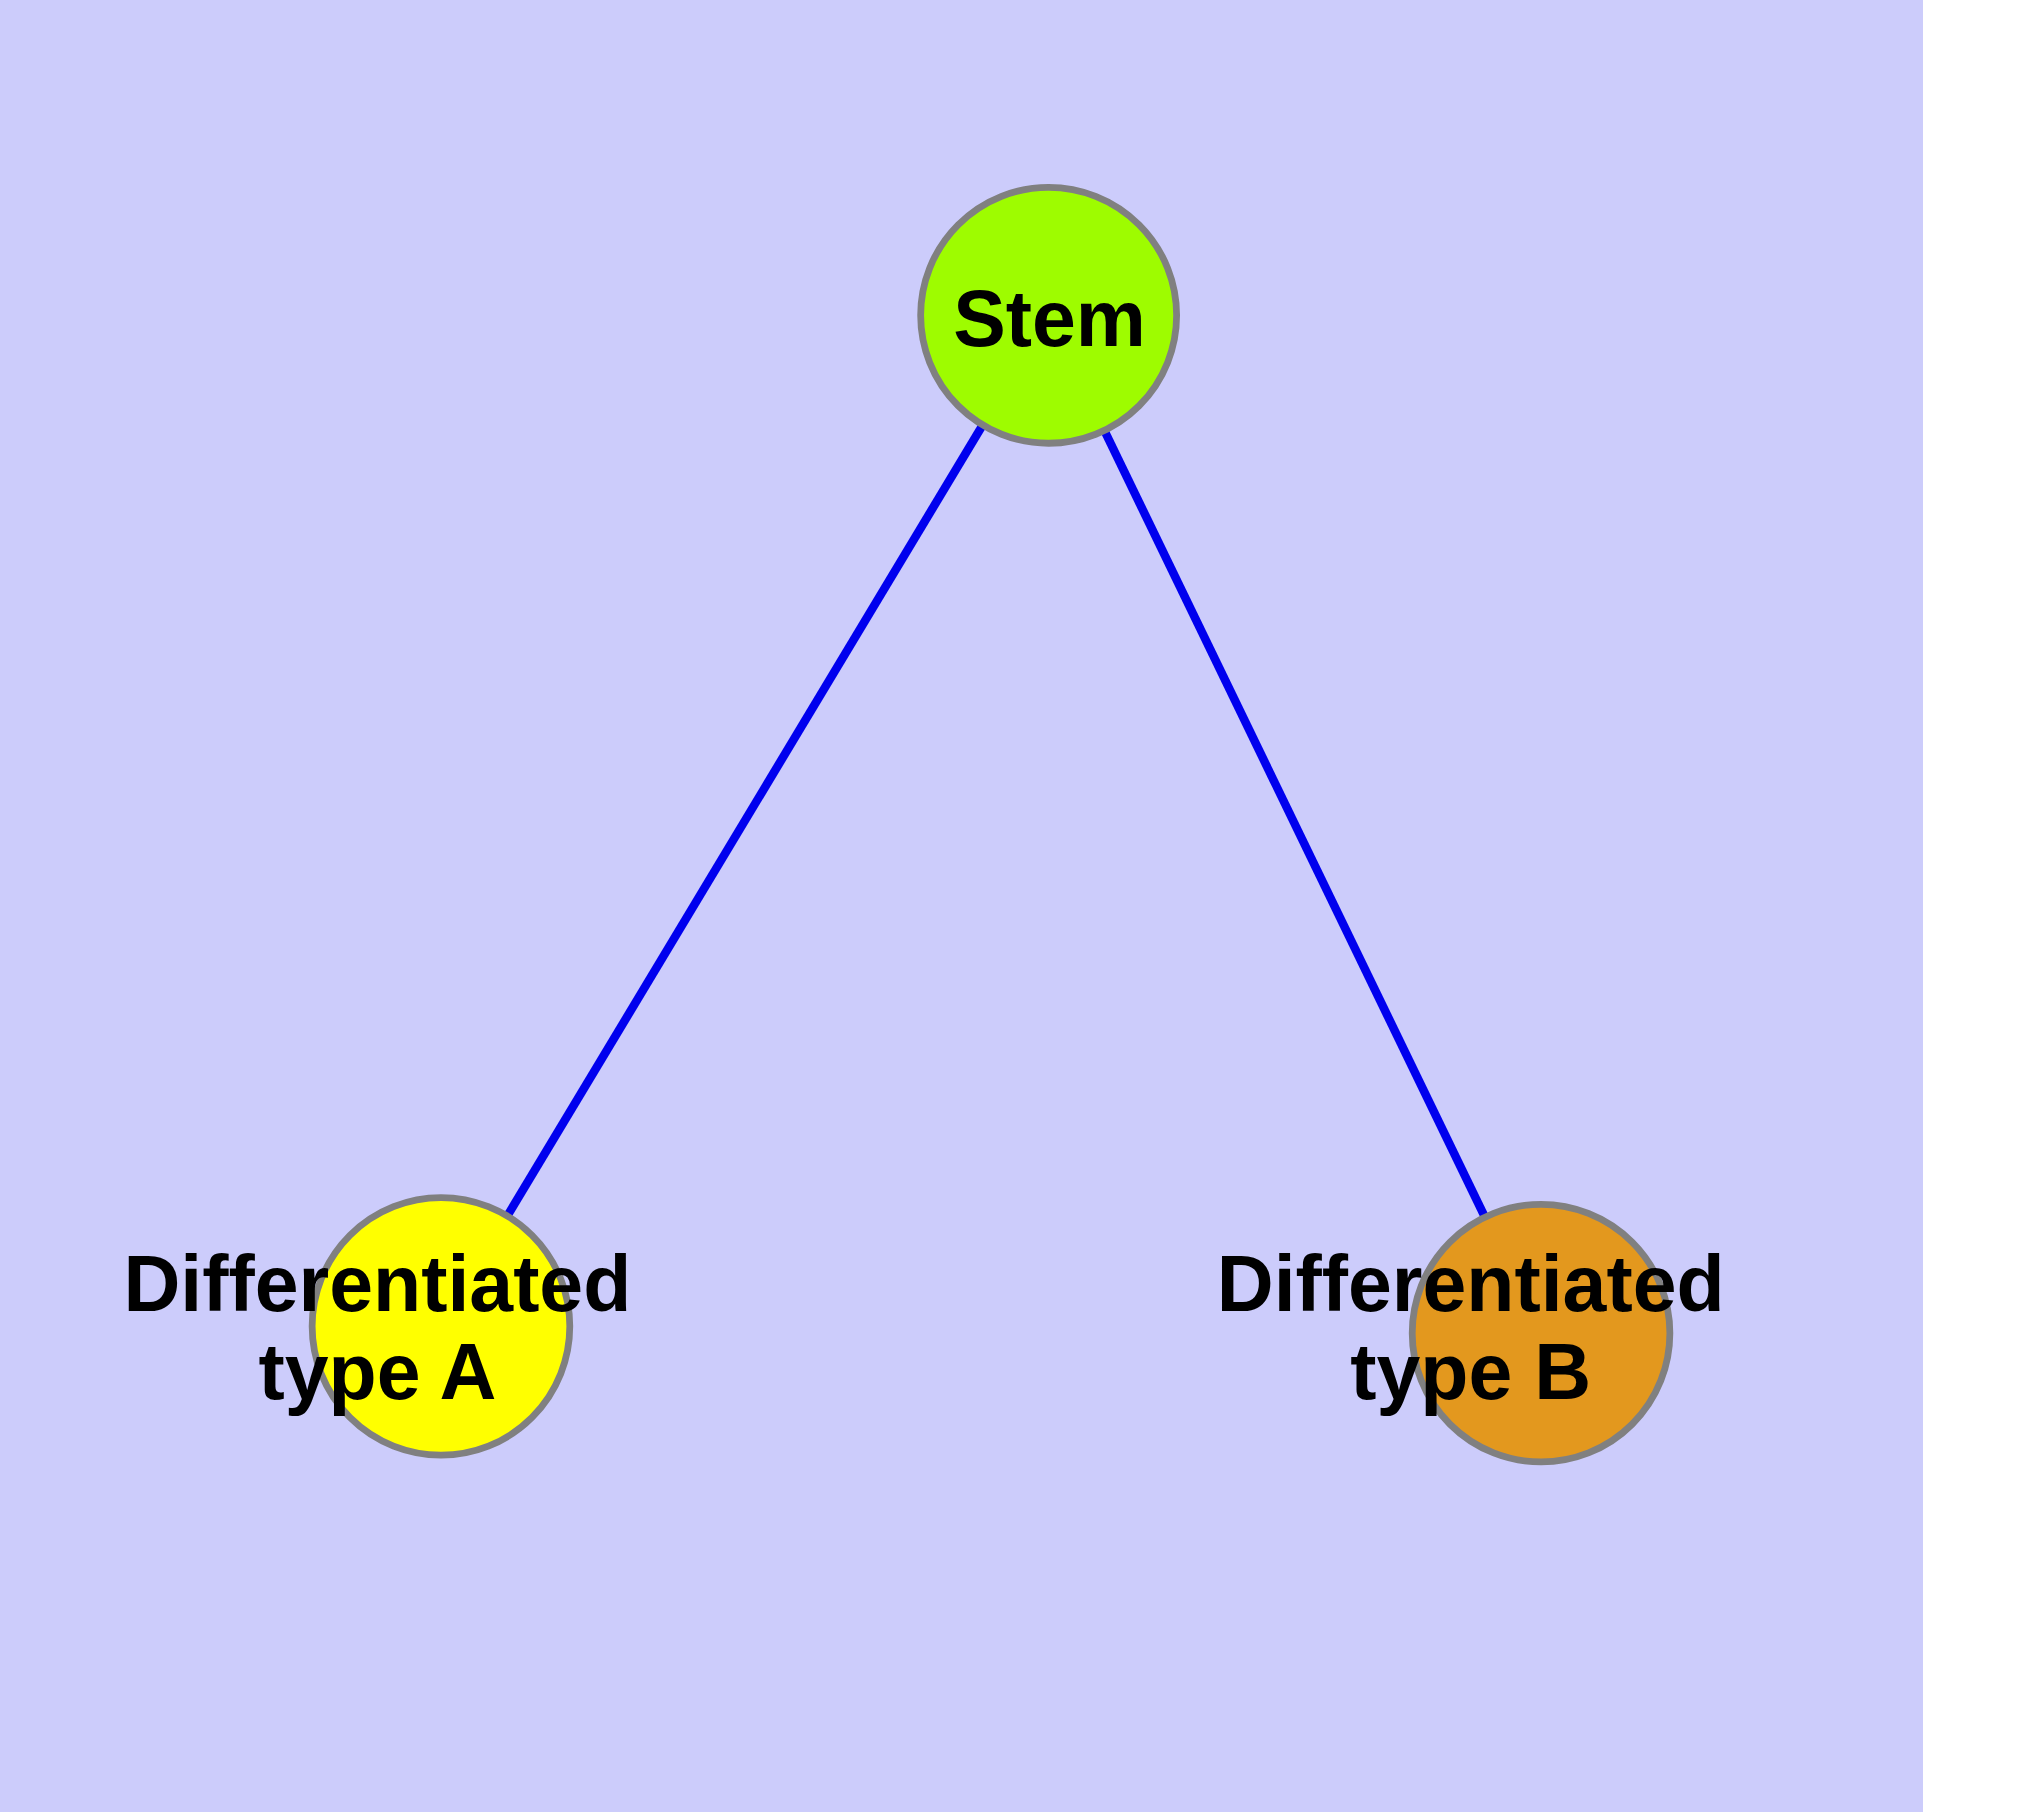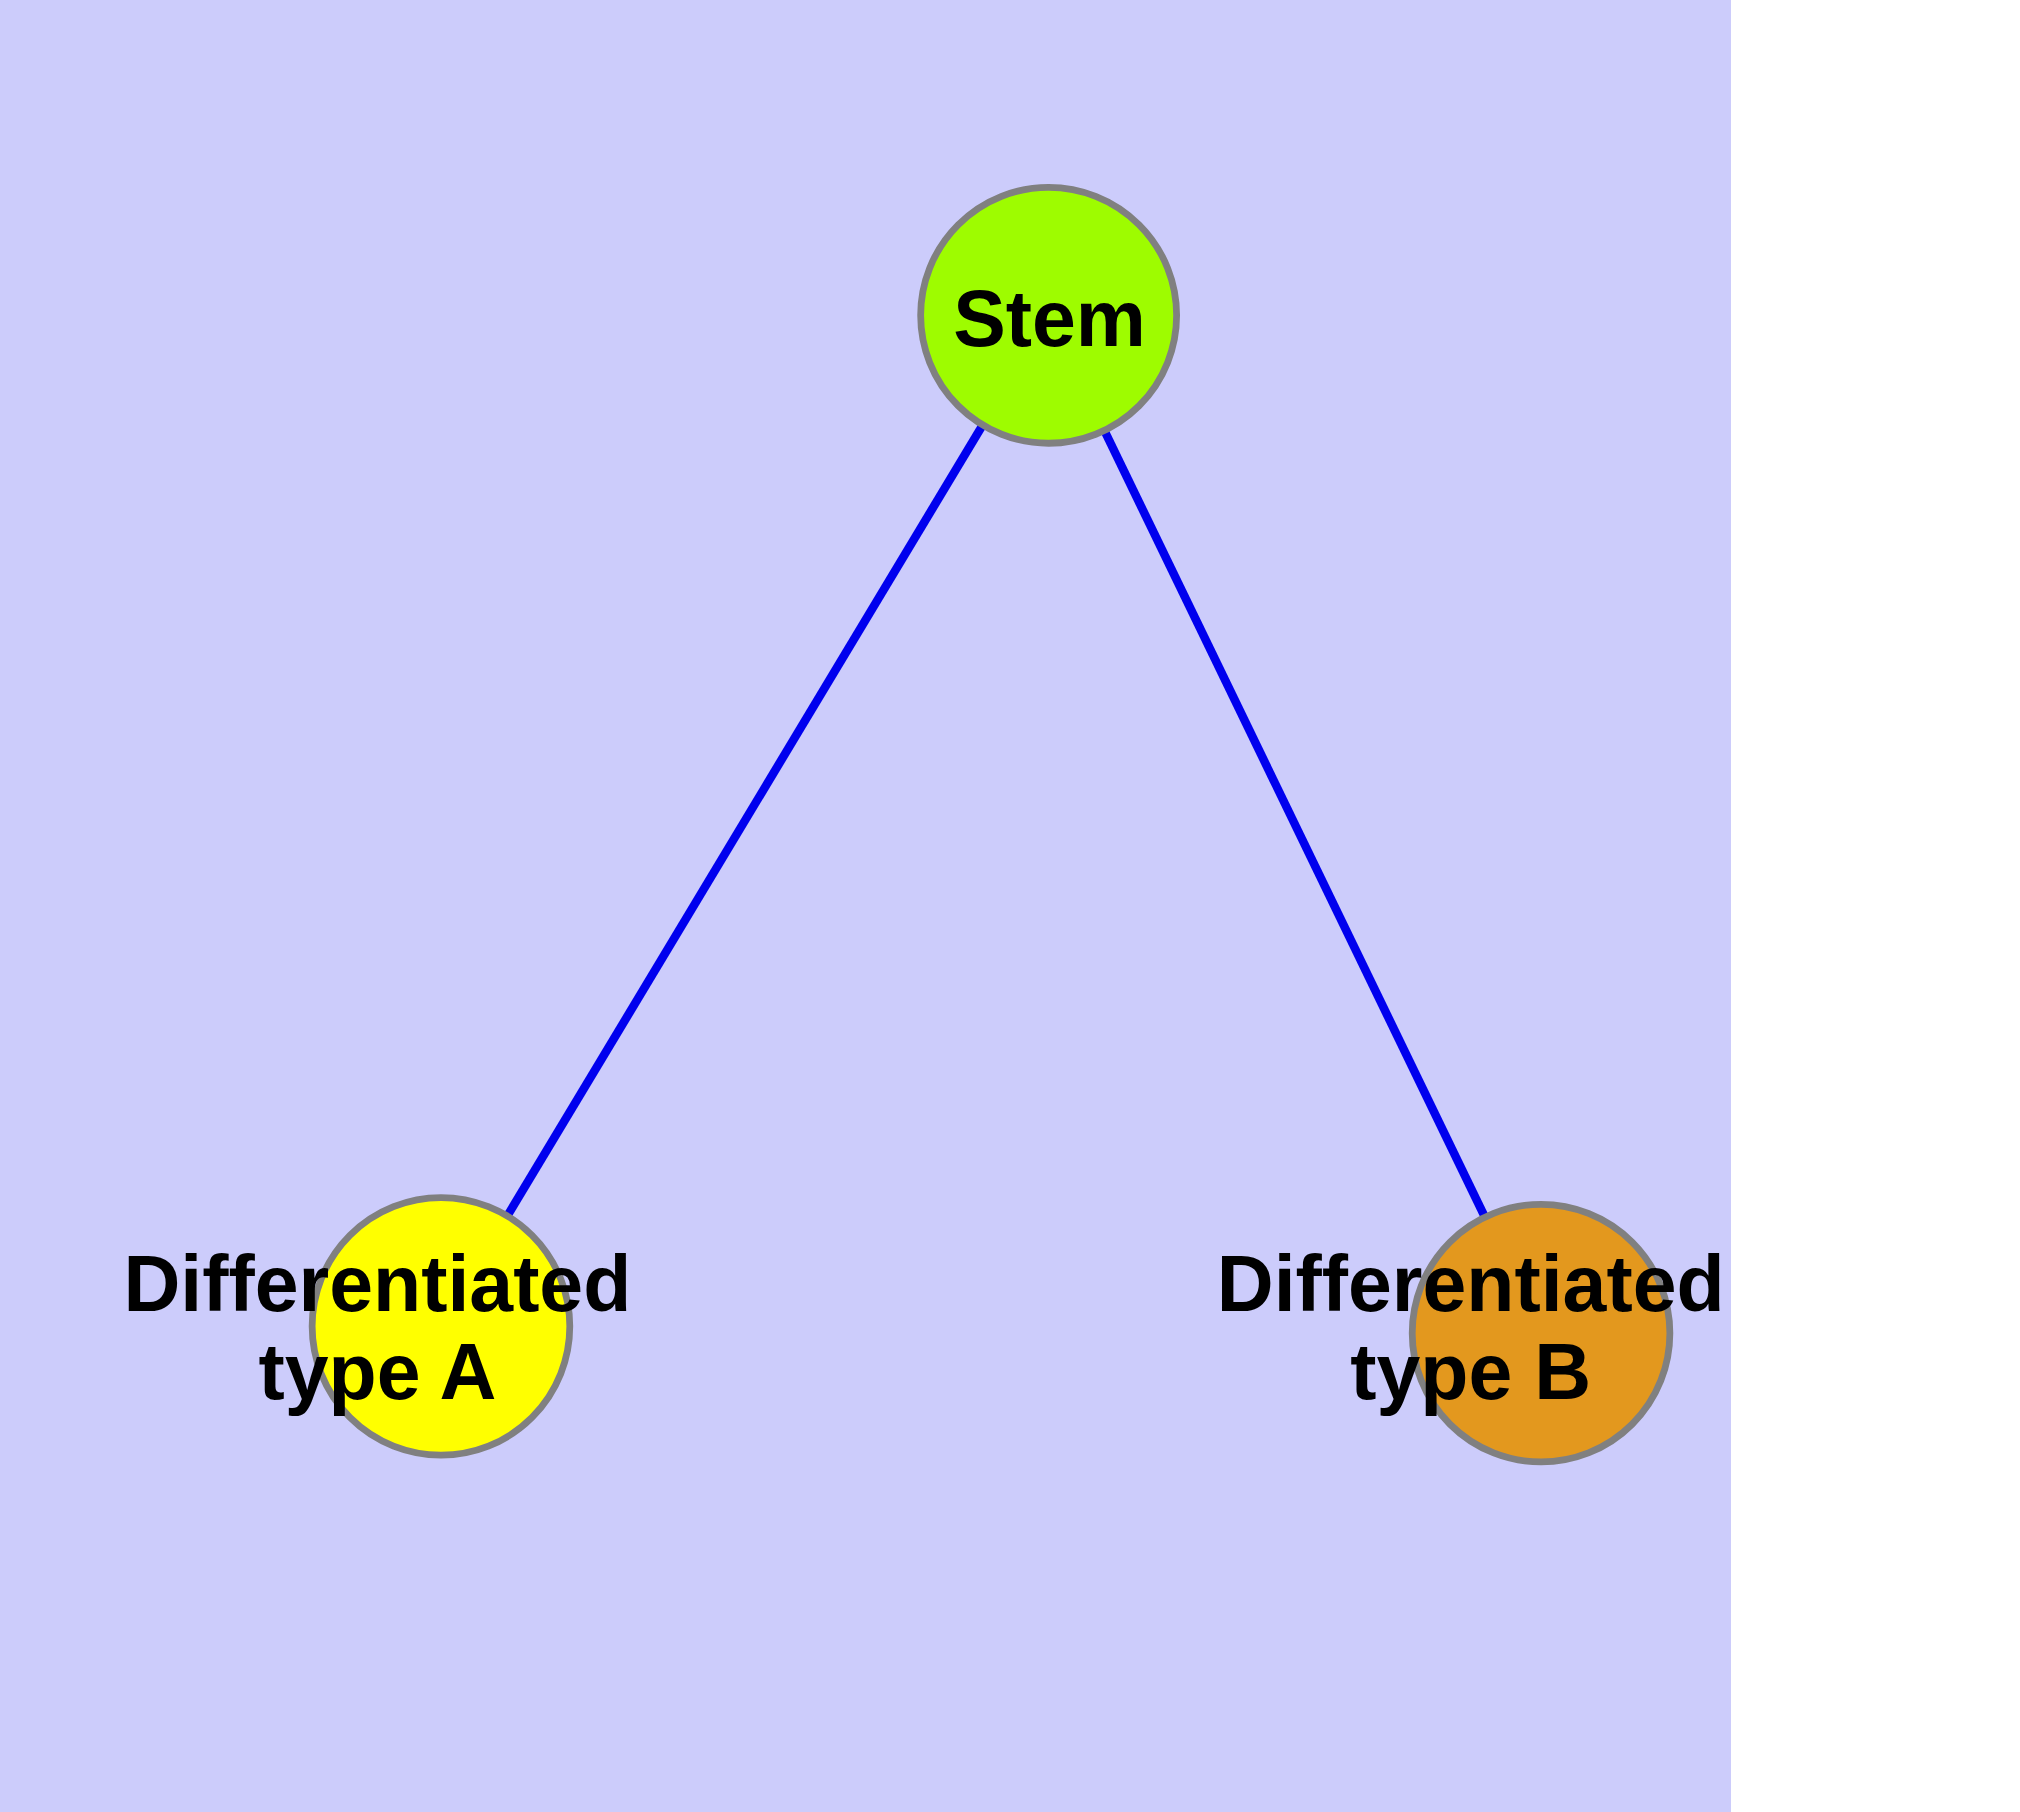--- a/index.html
+++ b/index.html
@@ -37,21 +37,21 @@
   .node-label {
     font-family: "Liberation Sans", "DejaVu Sans", sans-serif;
     font-weight: bold;
     fill: #000000;
     dominant-baseline: auto;
   }
 </style>
 </head>
 <body>
 
-<div id="canvas" style="width: 1731px; height: 1812px;">
+<div id="canvas" style="width: 1923px; height: 1812px;">
 
   <div id="bg-layer" style="background: rgb(204, 204, 251);"></div>
 
   <svg id="graph-svg" viewBox="0 0 2384 2138" xmlns="http://www.w3.org/2000/svg" style="width: 2021px; height: 1812px;">
 
     <g id="edges-group">
         <line x1="1237" y1="372" x2="520" y2="1565" stroke="#0000ee" stroke-width="10" class="edge-line"></line>
         <line x1="1237" y1="372" x2="1818" y2="1573" stroke="#0000ee" stroke-width="10" class="edge-line"></line>
       </g>
     <g id="nodes-group">

